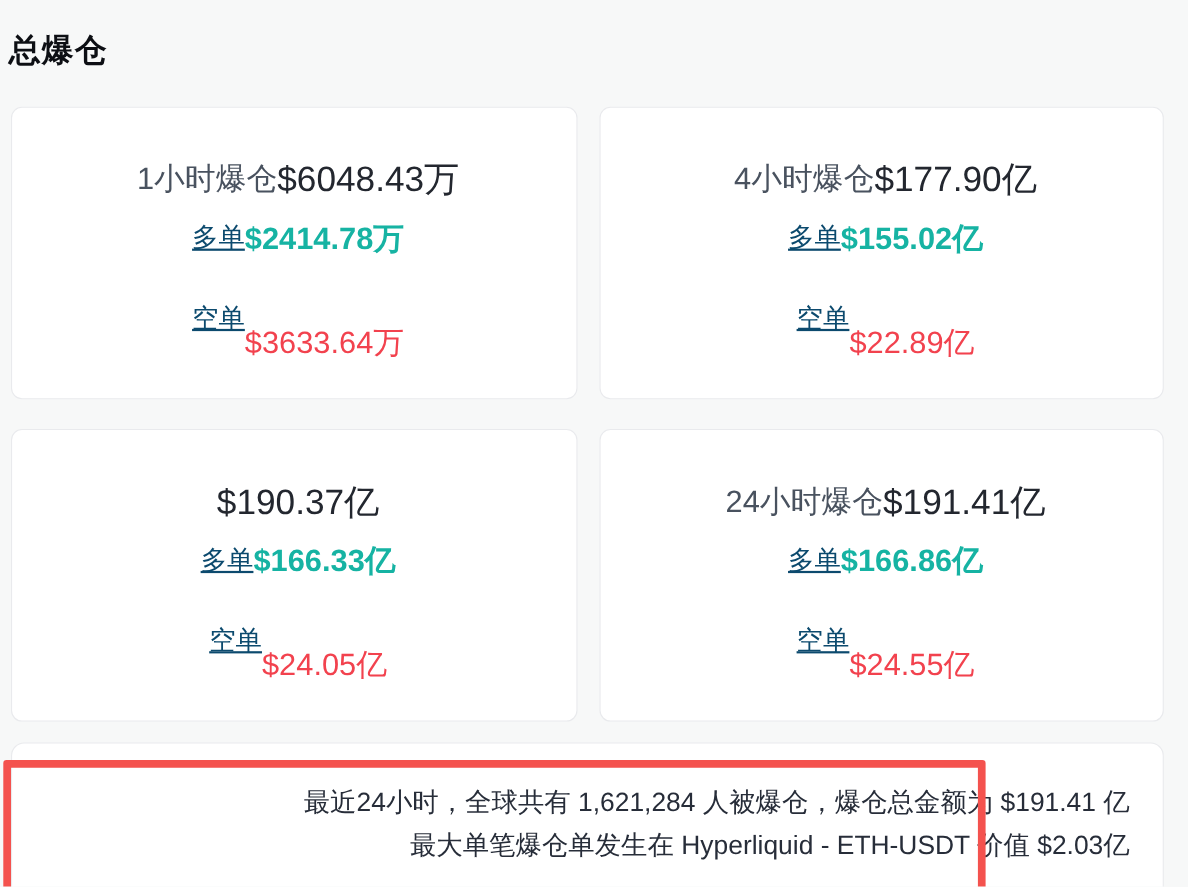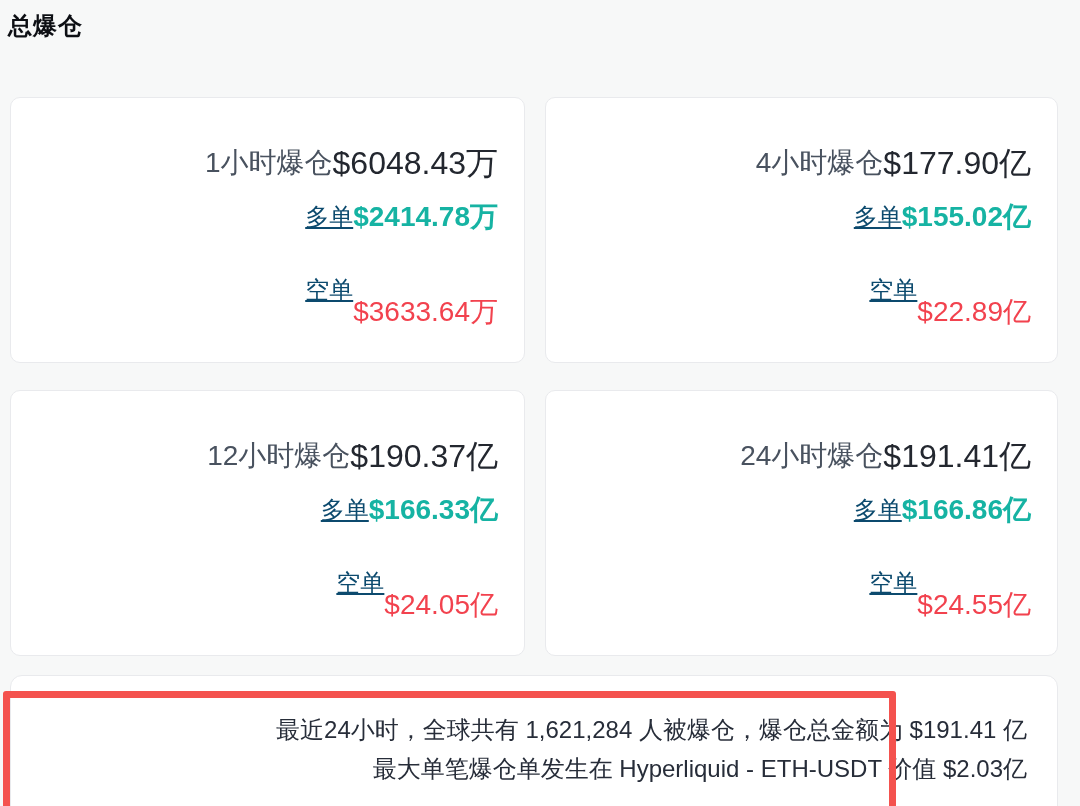--- a/index.html
+++ b/index.html
@@ -7,22 +7,22 @@
     width: 1080px; height: 806px;
     overflow: hidden;
     background: #f7f8f8;
     font-family: "Liberation Sans", "DejaVu Sans", sans-serif;
     position: relative;
   }
   .page { position: relative; width: 1080px; height: 806px; }
 
   .page-title {
     position: absolute;
-    left: 8px; top: 10px;
-    font-size: 24px;
+    left: 8px; top: 26px;
+    font-size: 29px;
     font-weight: 700;
     color: #0d0f14;
     letter-spacing: 1px;
   }
 
   .cards-grid {
     position: absolute;
     left: 10px; top: 97px;
     width: 1048px;
     display: grid;
@@ -35,21 +35,21 @@
     border: 1px solid #e9eaed;
     border-radius: 10px;
     height: 266px;
     padding: 49px 26px 36px 33px;
     display: flex;
     flex-direction: column;
     justify-content: space-between;
   }
   .card-row {
     display: flex;
-    justify-content: flex-end;
+    justify-content: center;
     align-items: center;
     line-height: 1;
   }
   .period-label {
     font-size: 28px;
     font-weight: 500;
     color: #49525f;
   }
   .total-value {
     font-size: 32px;
@@ -128,21 +128,20 @@
         <span class="value-long">$155.02亿</span>
       </div>
       <div class="card-row">
         <span class="side-label">空单</span>
         <span class="value-short">$22.89亿</span>
       </div>
     </div>
 
     <div class="card">
       <div class="card-row">
-        <span class="period-label">12小时爆仓</span>
         <span class="total-value">$190.37亿</span>
       </div>
       <div class="card-row">
         <span class="side-label">多单</span>
         <span class="value-long">$166.33亿</span>
       </div>
       <div class="card-row">
         <span class="side-label">空单</span>
         <span class="value-short">$24.05亿</span>
       </div>

